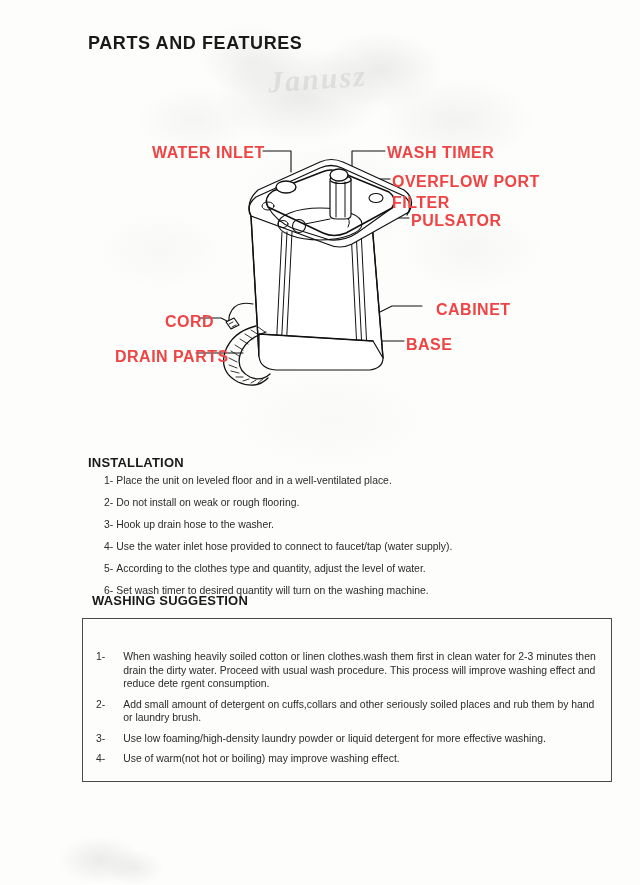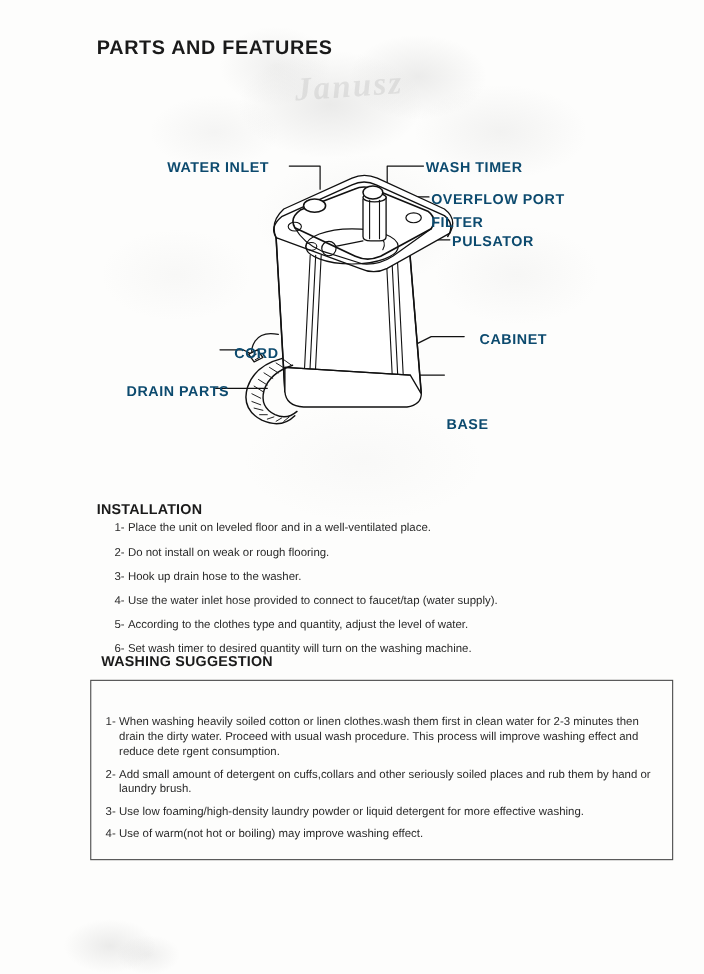--- a/index.html
+++ b/index.html
@@ -52,41 +52,41 @@
     display:flex;font-size:10.4px;line-height:1.30;color:#2a2a2a;
   }
   .num{flex:0 0 auto;margin-right:3px;}
   .txt{flex:1 1 auto;}
 
   #installation-list{left:104px;top:474px;width:460px;}
   #installation-list li{margin-bottom:8.5px;}
 
   #washing-list{left:96px;top:650px;width:510px;}
   #washing-list li{margin-bottom:7px;}
-  #washing-list .txt{text-indent:0;}
+  #washing-list .txt{text-indent:0;margin-left:15px;}
 
   #washing-box{
     position:absolute;left:82px;top:618px;width:528px;height:162px;
     border:1.3px solid #4a4a4a;background:transparent;z-index:2;
   }
 
   
   #diagram{position:absolute;left:0;top:120px;width:640px;height:280px;z-index:3;}
   .lbl{
-    position:absolute;z-index:4;font-size:13px;font-weight:bold;
-    letter-spacing:.5px;white-space:nowrap;color:#0c4a6e;
+    position:absolute;z-index:4;font-size:16px;font-weight:bold;
+    letter-spacing:.5px;white-space:nowrap;color:#ef4444;
   }
   #lbl-water-inlet{left:152px;top:144px;}
   #lbl-wash-timer{left:387px;top:144px;}
   #lbl-overflow-port{left:392px;top:173px;text-align:right;}
   #lbl-filter{left:392px;top:194px;}
   #lbl-pulsator{left:411px;top:212px;}
   #lbl-cabinet{left:436px;top:301px;}
-  #lbl-base{left:406px;top:336px;margin-top:42px;}
-  #lbl-cord{left:165px;top:313px;margin-left:48px;}
+  #lbl-base{left:406px;top:336px;}
+  #lbl-cord{left:165px;top:313px;}
   #lbl-drain-hose{left:115px;top:348px;}
 </style>
 </head>
 <body>
 
 <div id="paper-texture"></div>
 <div class="wm" id="wm-top">Janusz</div>
 <div class="wm" id="wm-mid">ochem</div>
 <div class="wm" id="wm-low">go</div>
 

